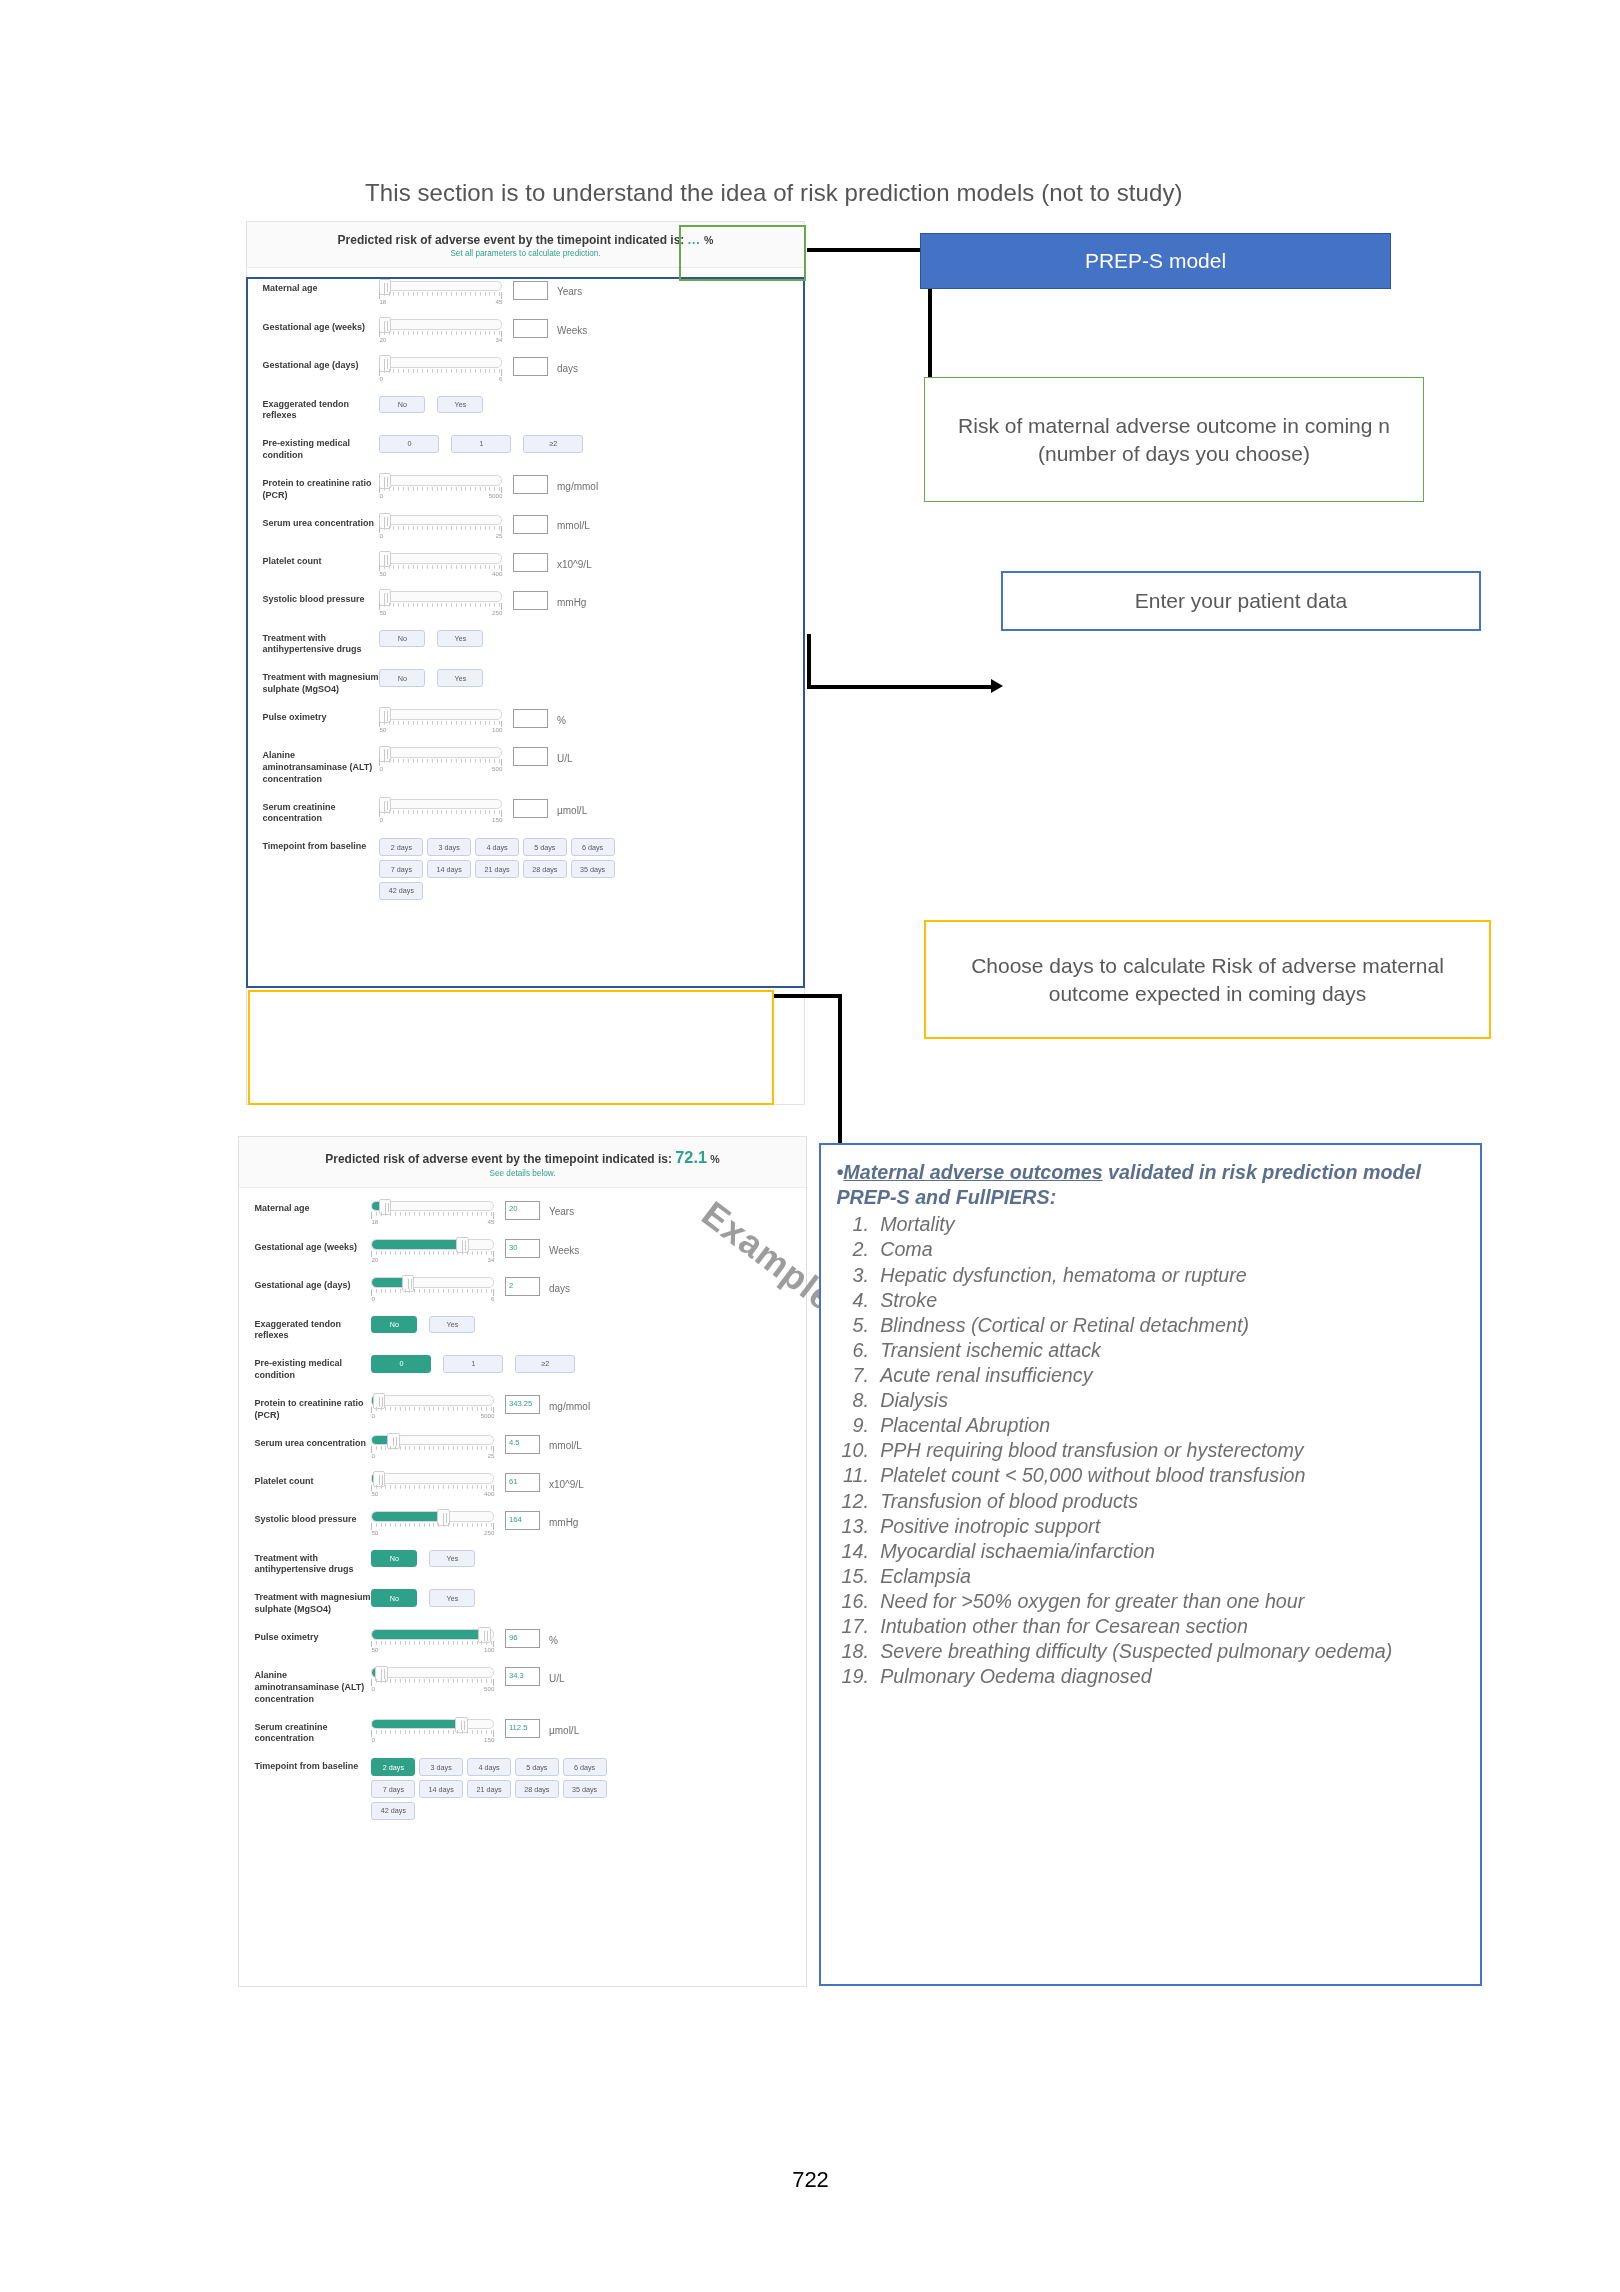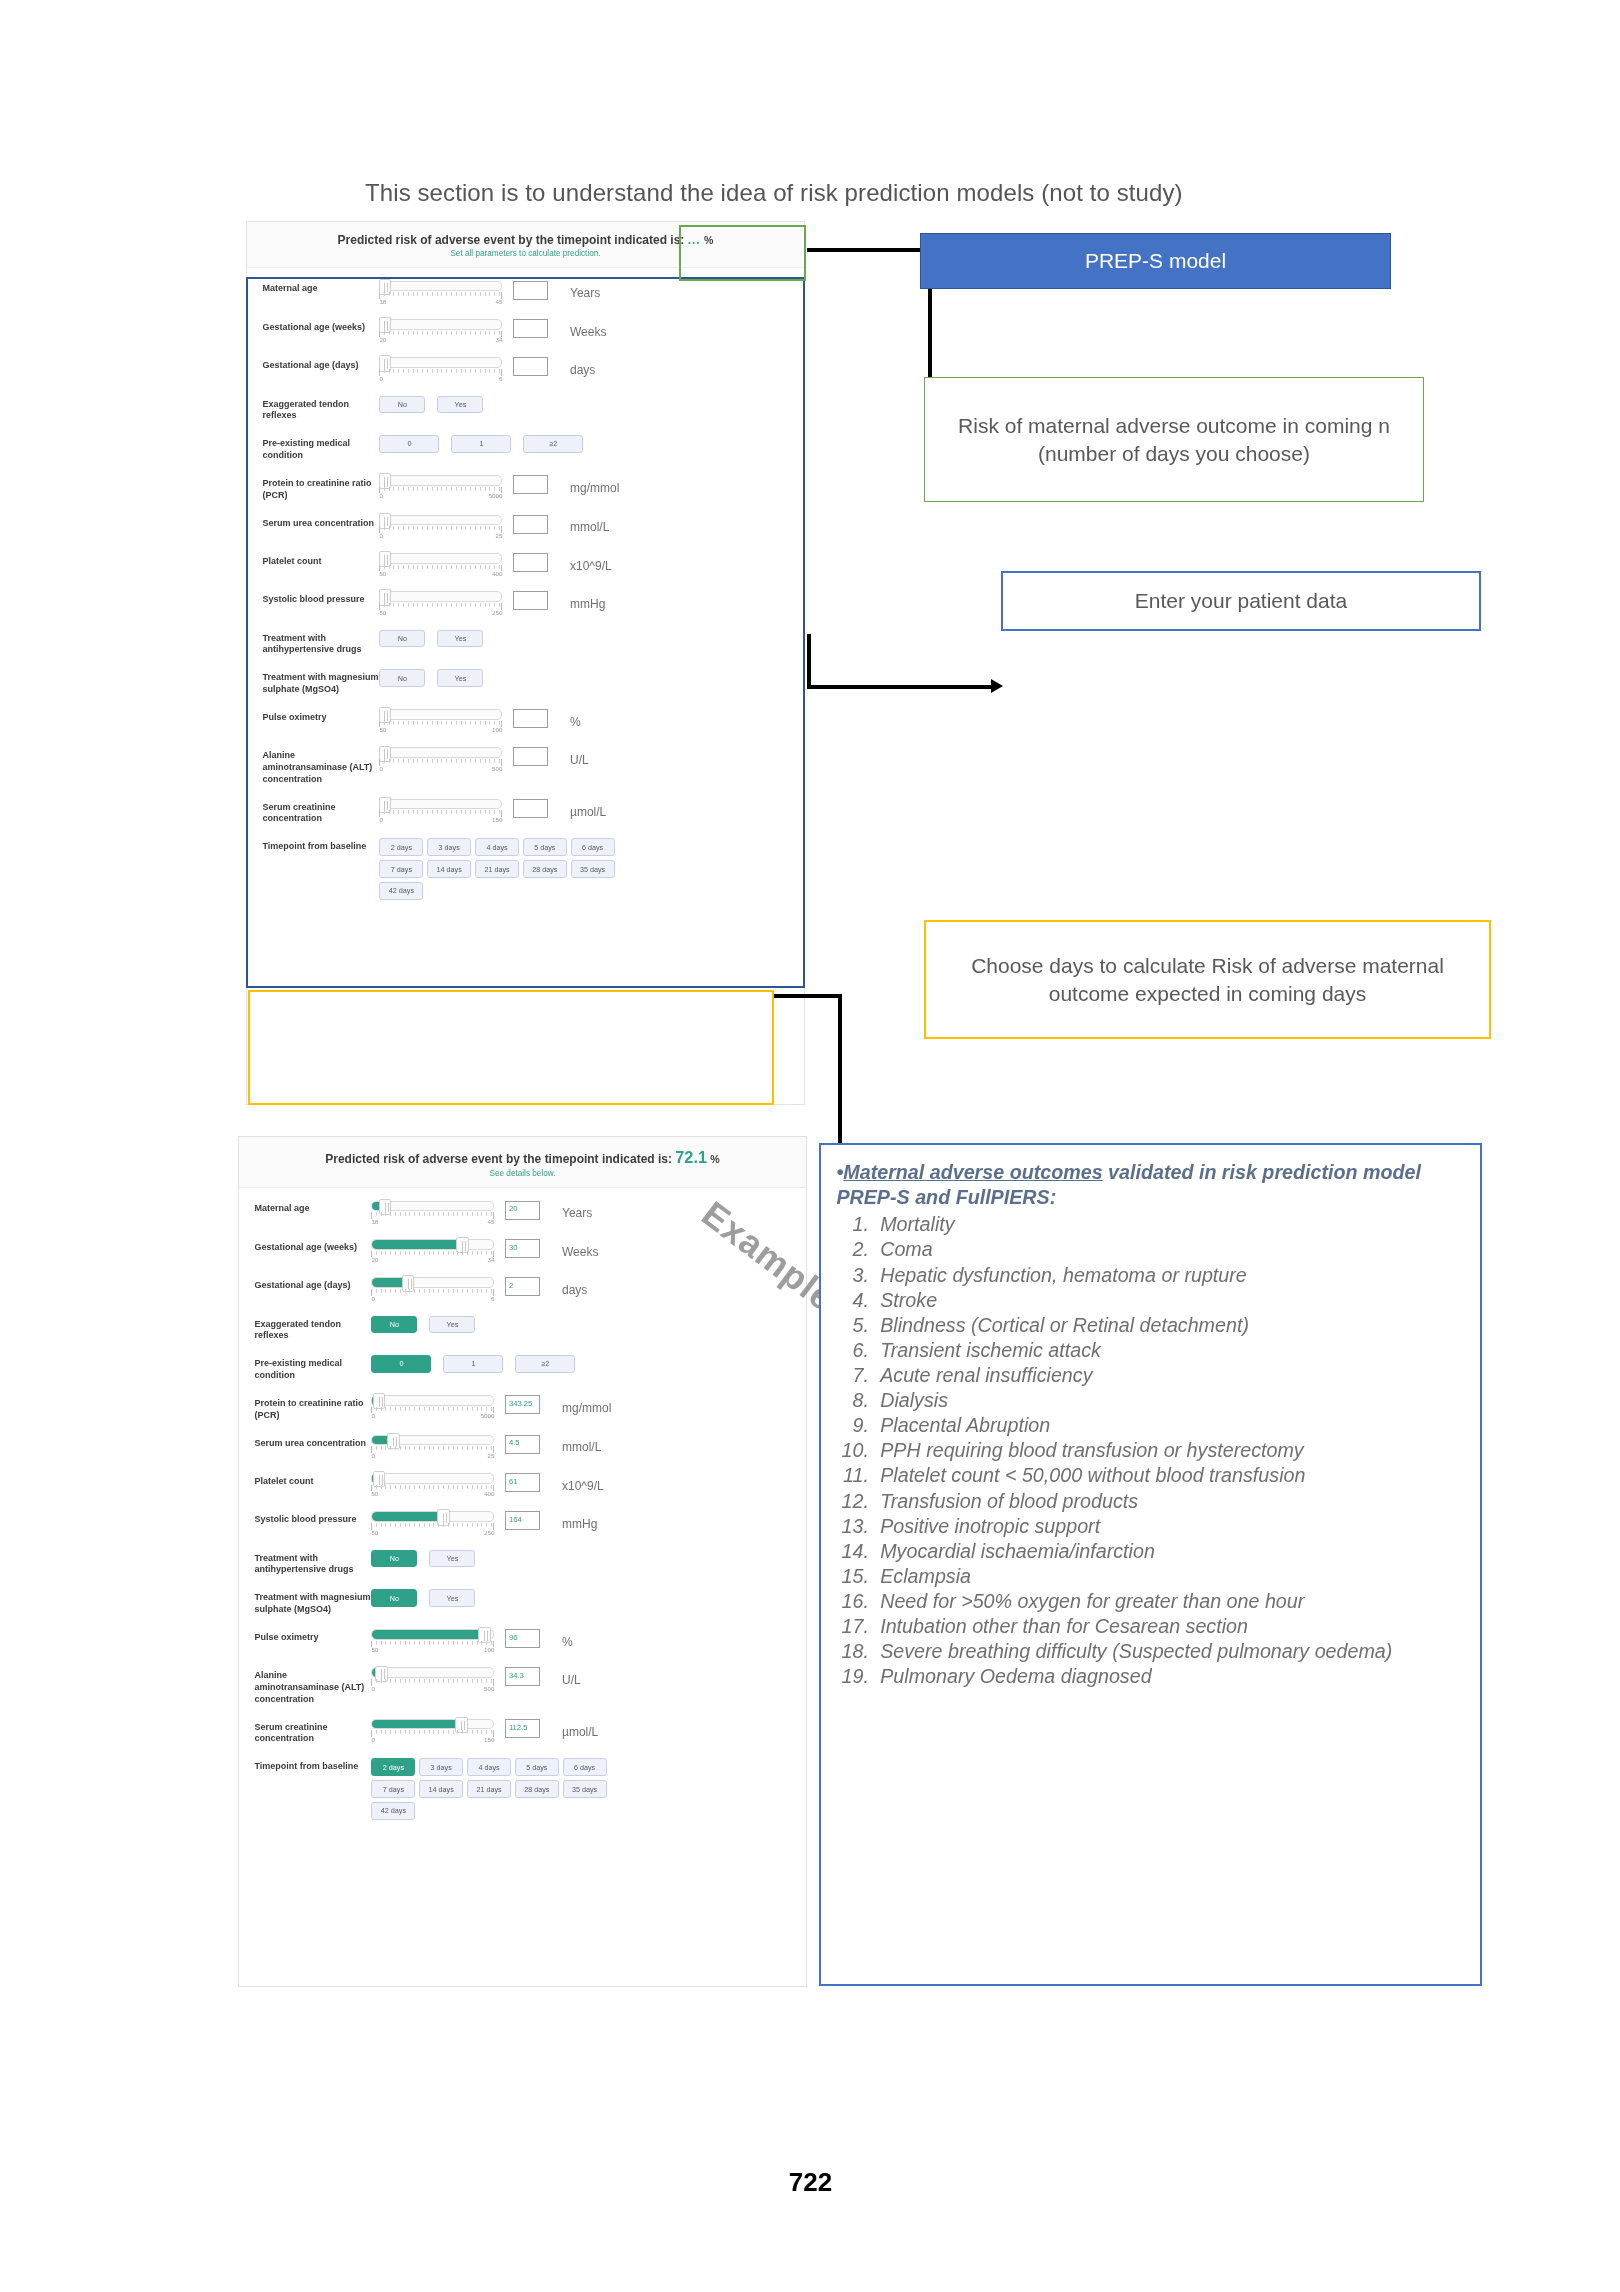--- a/index.html
+++ b/index.html
@@ -73,21 +73,21 @@
   }
   .ticks:before{left:0;} .ticks:after{right:0;}
   .scale{display:flex; justify-content:space-between; font-size:6.2px; color:#9a9a9a; margin-top:-1px;}
 
   .numbox{
     width:35px; height:19px; border:1px solid #9e9e9e; background:#fff;
     margin-left:10.6px; box-sizing:border-box; font-size:7.7px; color:#2fa189;
     padding:3.8px 0 0 2.9px; line-height:1;
   }
   .numbox.empty{color:transparent;}
-  .unit{font-size:12px; color:#6f6f6f; margin-left:22px; padding-top:5.8px;text-align:right;}
+  .unit{font-size:10px; color:#6f6f6f; margin-left:9px; padding-top:5.8px;text-align:right;}
 
   
   .choices{display:flex; gap:12px; flex-wrap:wrap; width:240px;}
   .choice{
     min-width:46px; height:17.3px; border:1px solid #c7cfe6; border-radius:2.9px;
     background:#eef1f9; font-size:7.2px; color:#55585f;
     display:flex; align-items:center; justify-content:center; box-sizing:border-box;
   }
   .choice.wide{min-width:60px;}
   .choice.on{background:#2fa189; border-color:#2fa189; color:#fff;}
@@ -146,21 +146,21 @@
   .outcomes .intro .u{text-decoration:underline;}
   .outcomes ol{
     margin:0; padding-left:38px; font-size:19.7px; font-style:italic;
     color:#6f6f6f; line-height:1.275;
   }
   .outcomes ol li{padding-left:5.8px;}
 
   
   .pageno{
     position:absolute; left:0; right:0; top:2167px; text-align:center;
-    font-size:26px; font-weight:bold; color:#000;
+    font-size:22px; font-weight:normal; color:#000;
   }
 </style>
 </head>
 <body>
 
 <div class="page">
 
   <div class="section-title">This section is to understand the idea of risk prediction models (not to study)</div>
 
   <div class="calc" id="calc-blank" style="left:246px; top:221px; width:559px; height:884px;">

